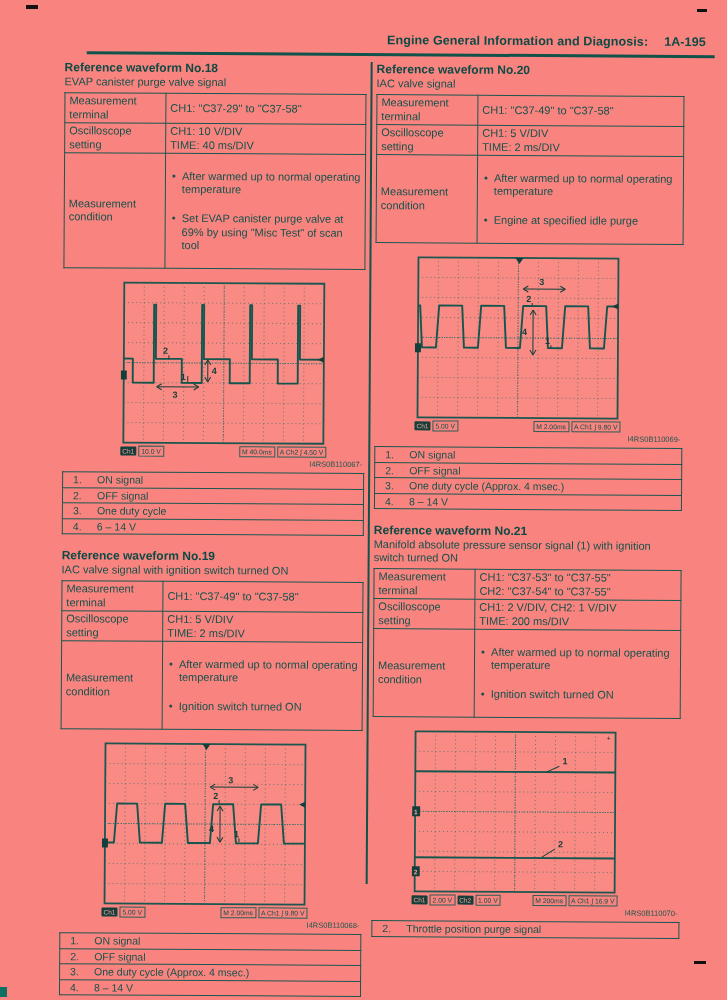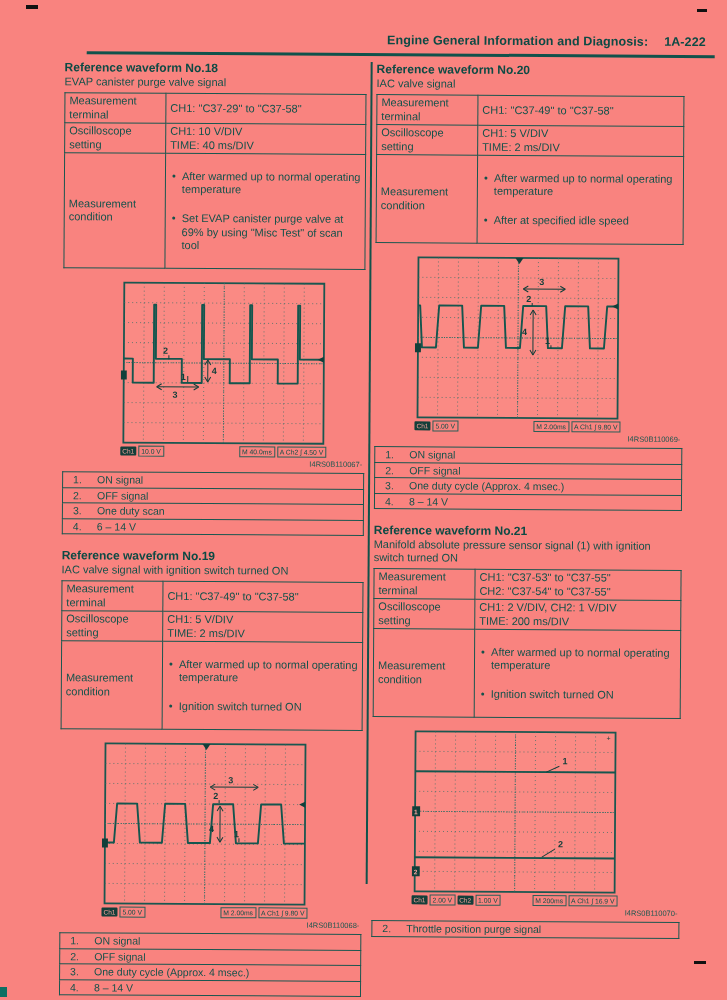--- a/index.html
+++ b/index.html
@@ -61,21 +61,21 @@
   .mark-tr{left:697px;top:9px;width:10px;height:3px;}
   .mark-br{left:694px;top:961px;width:12px;height:3px;}
   .mark-bl{left:0px;top:987px;width:7px;height:10px;background:#0f6f63;}
 </style>
 </head>
 <body>
 
 <div class="sheet">
 
   <div class="hdr-title">
-    <span>Engine General Information and Diagnosis:</span><span class="pagenum">1A-222</span>
+    <span>Engine General Information and Diagnosis:</span><span class="pagenum">1A-195</span>
   </div>
   <div class="hdr-rule"></div>
   <div class="divider"></div>
 
   <div class="col col-left">
 
     <div class="section">
       <div class="sec-title">Reference waveform No.18</div>
       <div class="sec-sub">EVAP canister purge valve signal</div>
       <table class="spec">
@@ -147,21 +147,21 @@
 
       <table class="legend">
         <tbody>
             <tr>
               <td><span class="num">1.</span><span>ON signal</span></td>
             </tr>
         <tr>
               <td><span class="num">2.</span><span>OFF signal</span></td>
             </tr>
         <tr>
-              <td><span class="num">3.</span><span>One duty scan</span></td>
+              <td><span class="num">3.</span><span>One duty cycle</span></td>
             </tr>
         <tr>
               <td><span class="num">4.</span><span>6 – 14 V</span></td>
             </tr>
       </tbody>
         </table>
     </div>
 
     <div class="section">
       <div class="sec-title">Reference waveform No.19</div>
@@ -266,21 +266,21 @@
         </tr>
         <tr>
           <td class="lbl">Oscilloscope setting</td>
           <td class="val">CH1: 5 V/DIV
 TIME: 2 ms/DIV</td>
         </tr>
         <tr>
           <td class="lbl">Measurement condition</td>
           <td class="val valtop">
             <div class="brow"><span class="bdot">•</span><span>After warmed up to normal operating temperature</span></div>
-            <div class="brow"><span class="bdot">•</span><span>After at specified idle speed</span></div>
+            <div class="brow"><span class="bdot">•</span><span>Engine at specified idle purge</span></div>
           </td>
         </tr>
       </tbody>
         </table>
 
       <div class="figwrap figR">
         <svg class="scope" width="206" height="164" viewBox="0 0 206 164">
           <rect class="screen" x="3" y="2" width="200" height="160"></rect>
           <g class="grid">
               <line x1="23" y1="2" x2="23" y2="162" stroke="#2e6e66" stroke-width="0.7" stroke-dasharray="1 3"></line>

